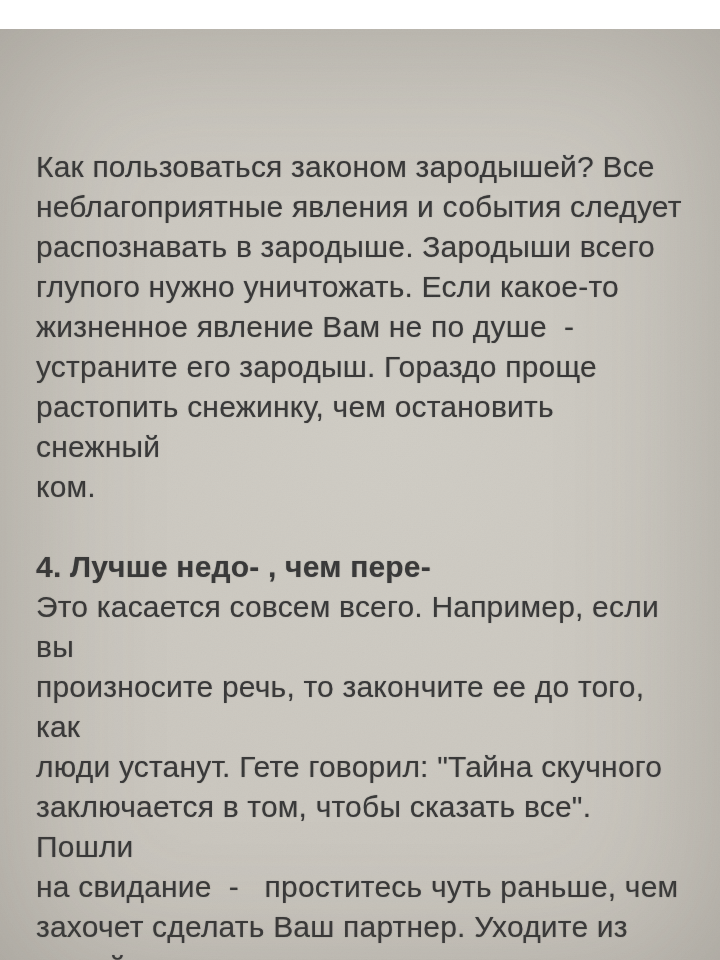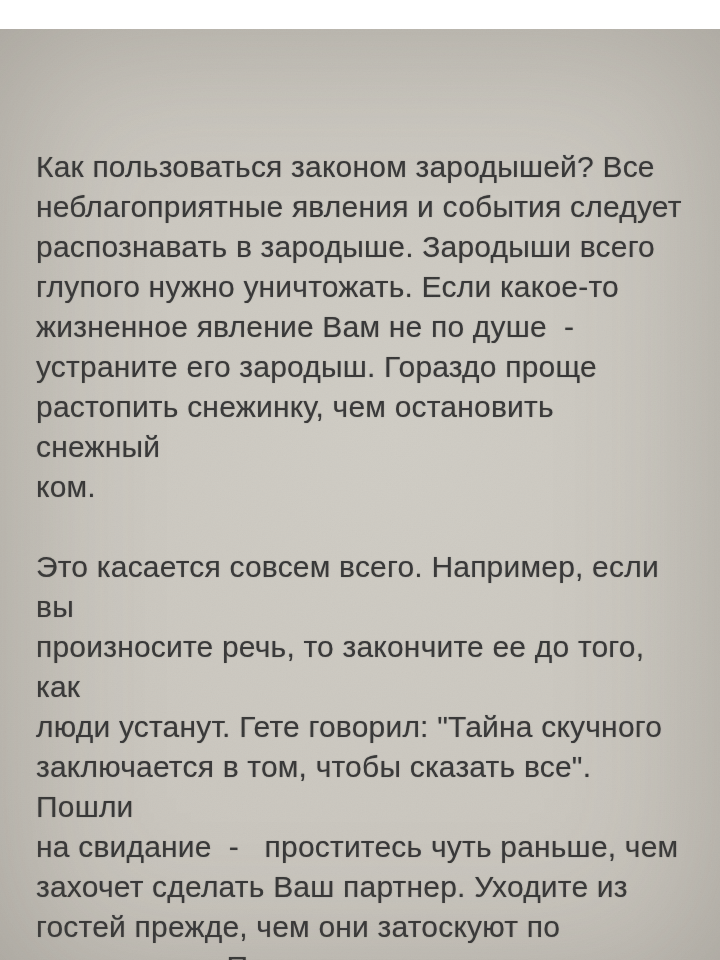--- a/index.html
+++ b/index.html
@@ -65,20 +65,21 @@
   <div class="text-block">
     <p class="para">Как пользоваться законом зародышей? Все
 неблагоприятные явления и события следует
 распознавать в зародыше. Зародыши всего
 глупого нужно уничтожать. Если какое-то
 жизненное явление Вам не по душе  -
 устраните его зародыш. Гораздо проще
 растопить снежинку, чем остановить снежный
 ком.</p>
     <div class="gap"></div>
+    <p class="heading">4. Лучше недо- , чем пере-</p>
     <p class="para">Это касается совсем всего. Например, если вы
 произносите речь, то закончите ее до того, как
 люди устанут. Гете говорил: "Тайна скучного
 заключается в том, чтобы сказать все". Пошли
 на свидание  -   проститесь чуть раньше, чем
 захочет сделать Ваш партнер. Уходите из
 гостей прежде, чем они затоскуют по
 одиночеству. Помните: лучше недо-, чем пере-</p>
 
   </div>

